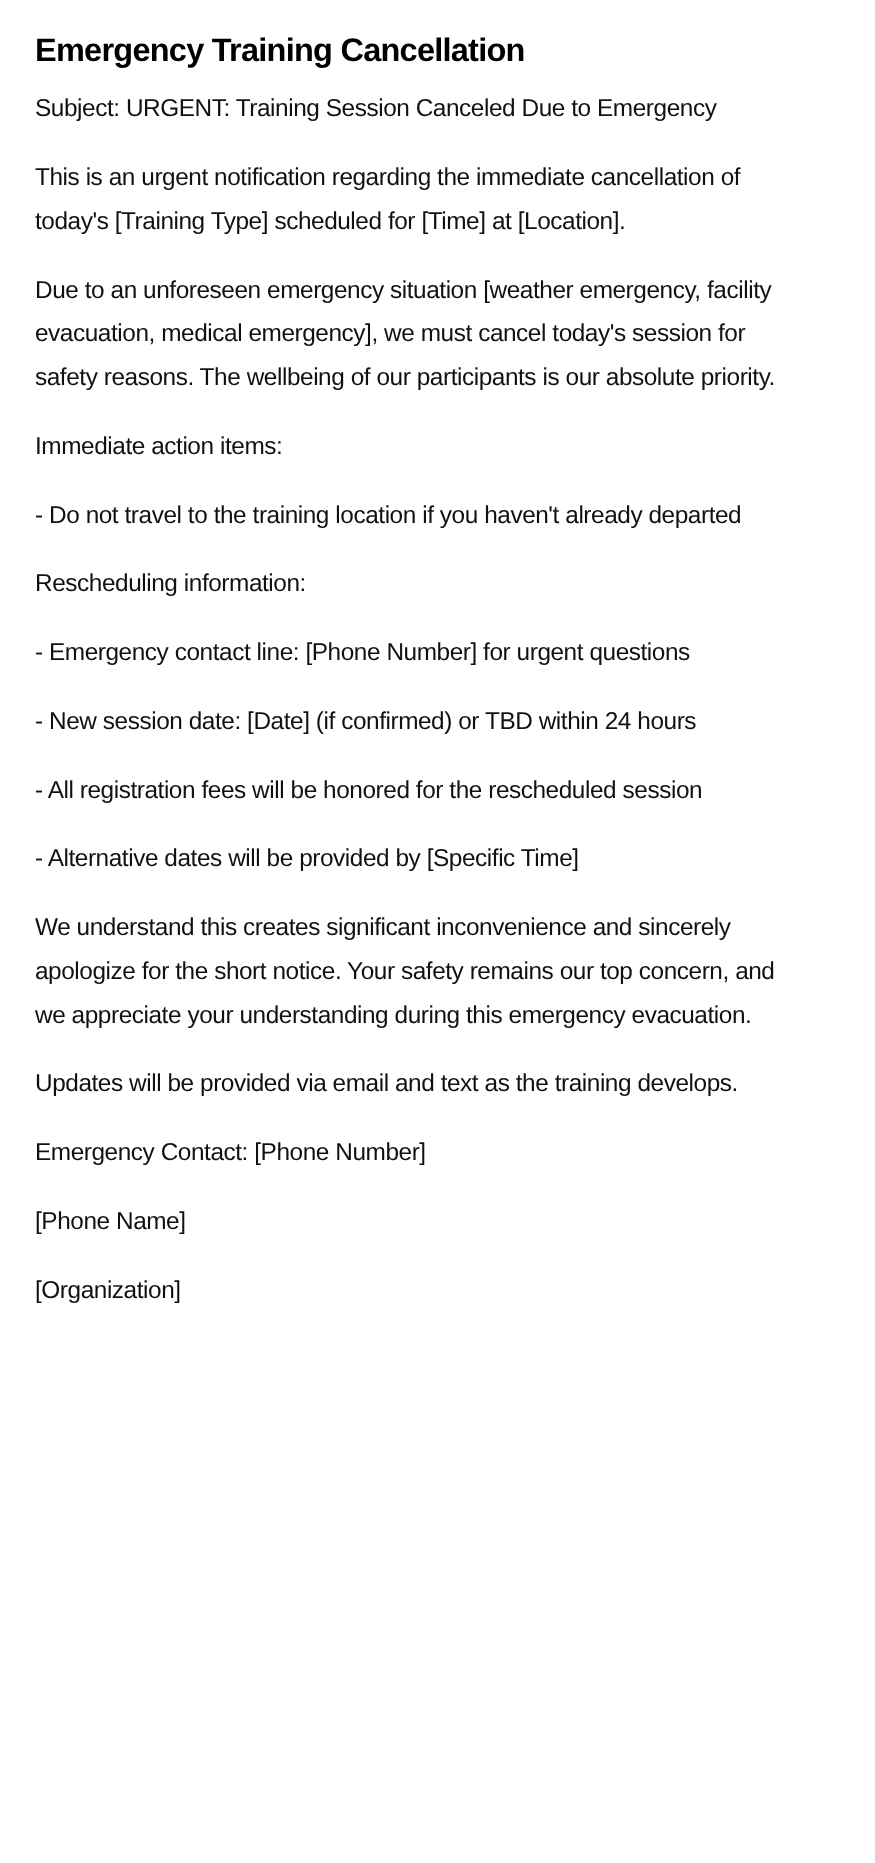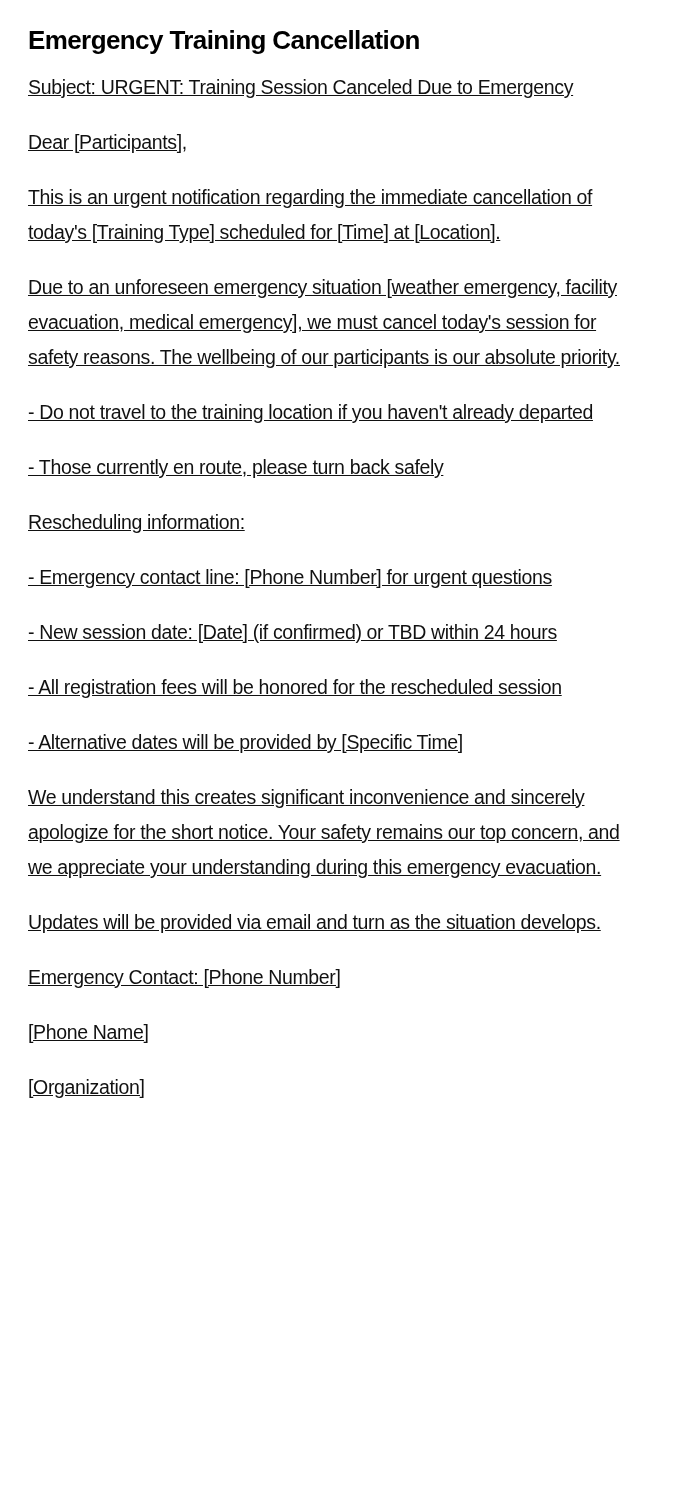--- a/index.html
+++ b/index.html
@@ -28,41 +28,39 @@
       margin: 0 0 12px 0;
       color: #000000;
     }
     .para {
       font-size: 19.5px;
       line-height: 35px;
       letter-spacing: -0.35px;
       margin: 0 0 20px 0;
       color: #111111;
       white-space: normal;
-      text-decoration: underline;
     }
   </style>
 </head>
 <body>
 
 <div class="doc">
   <h1 class="title">Emergency Training Cancellation</h1>
 
   <p class="para">Subject: URGENT: Training Session Canceled Due to Emergency</p>
-  <p class="para">Dear [Participants],</p>
   <p class="para">This is an urgent notification regarding the immediate cancellation of today's [Training Type] scheduled for [Time] at [Location].</p>
   <p class="para">Due to an unforeseen emergency situation [weather emergency, facility evacuation, medical emergency], we must cancel today's session for safety reasons. The wellbeing of our participants is our absolute priority.</p>
 
+  <p class="para">Immediate action items:</p>
   <p class="para">- Do not travel to the training location if you haven't already departed</p>
-  <p class="para">- Those currently en route, please turn back safely</p>
   <p class="para">Rescheduling information:</p>
 
   <p class="para">- Emergency contact line: [Phone Number] for urgent questions</p>
   <p class="para">- New session date: [Date] (if confirmed) or TBD within 24 hours</p>
   <p class="para">- All registration fees will be honored for the rescheduled session</p>
   <p class="para">- Alternative dates will be provided by [Specific Time]</p>
 
   <p class="para">We understand this creates significant inconvenience and sincerely apologize for the short notice. Your safety remains our top concern, and we appreciate your understanding during this emergency evacuation.</p>
-  <p class="para">Updates will be provided via email and turn as the situation develops.</p>
+  <p class="para">Updates will be provided via email and text as the training develops.</p>
   <p class="para">Emergency Contact: [Phone Number]</p>
   <p class="para">[Phone Name]</p>
   <p class="para">[Organization]</p>
 </div>
 
 </body></html>

